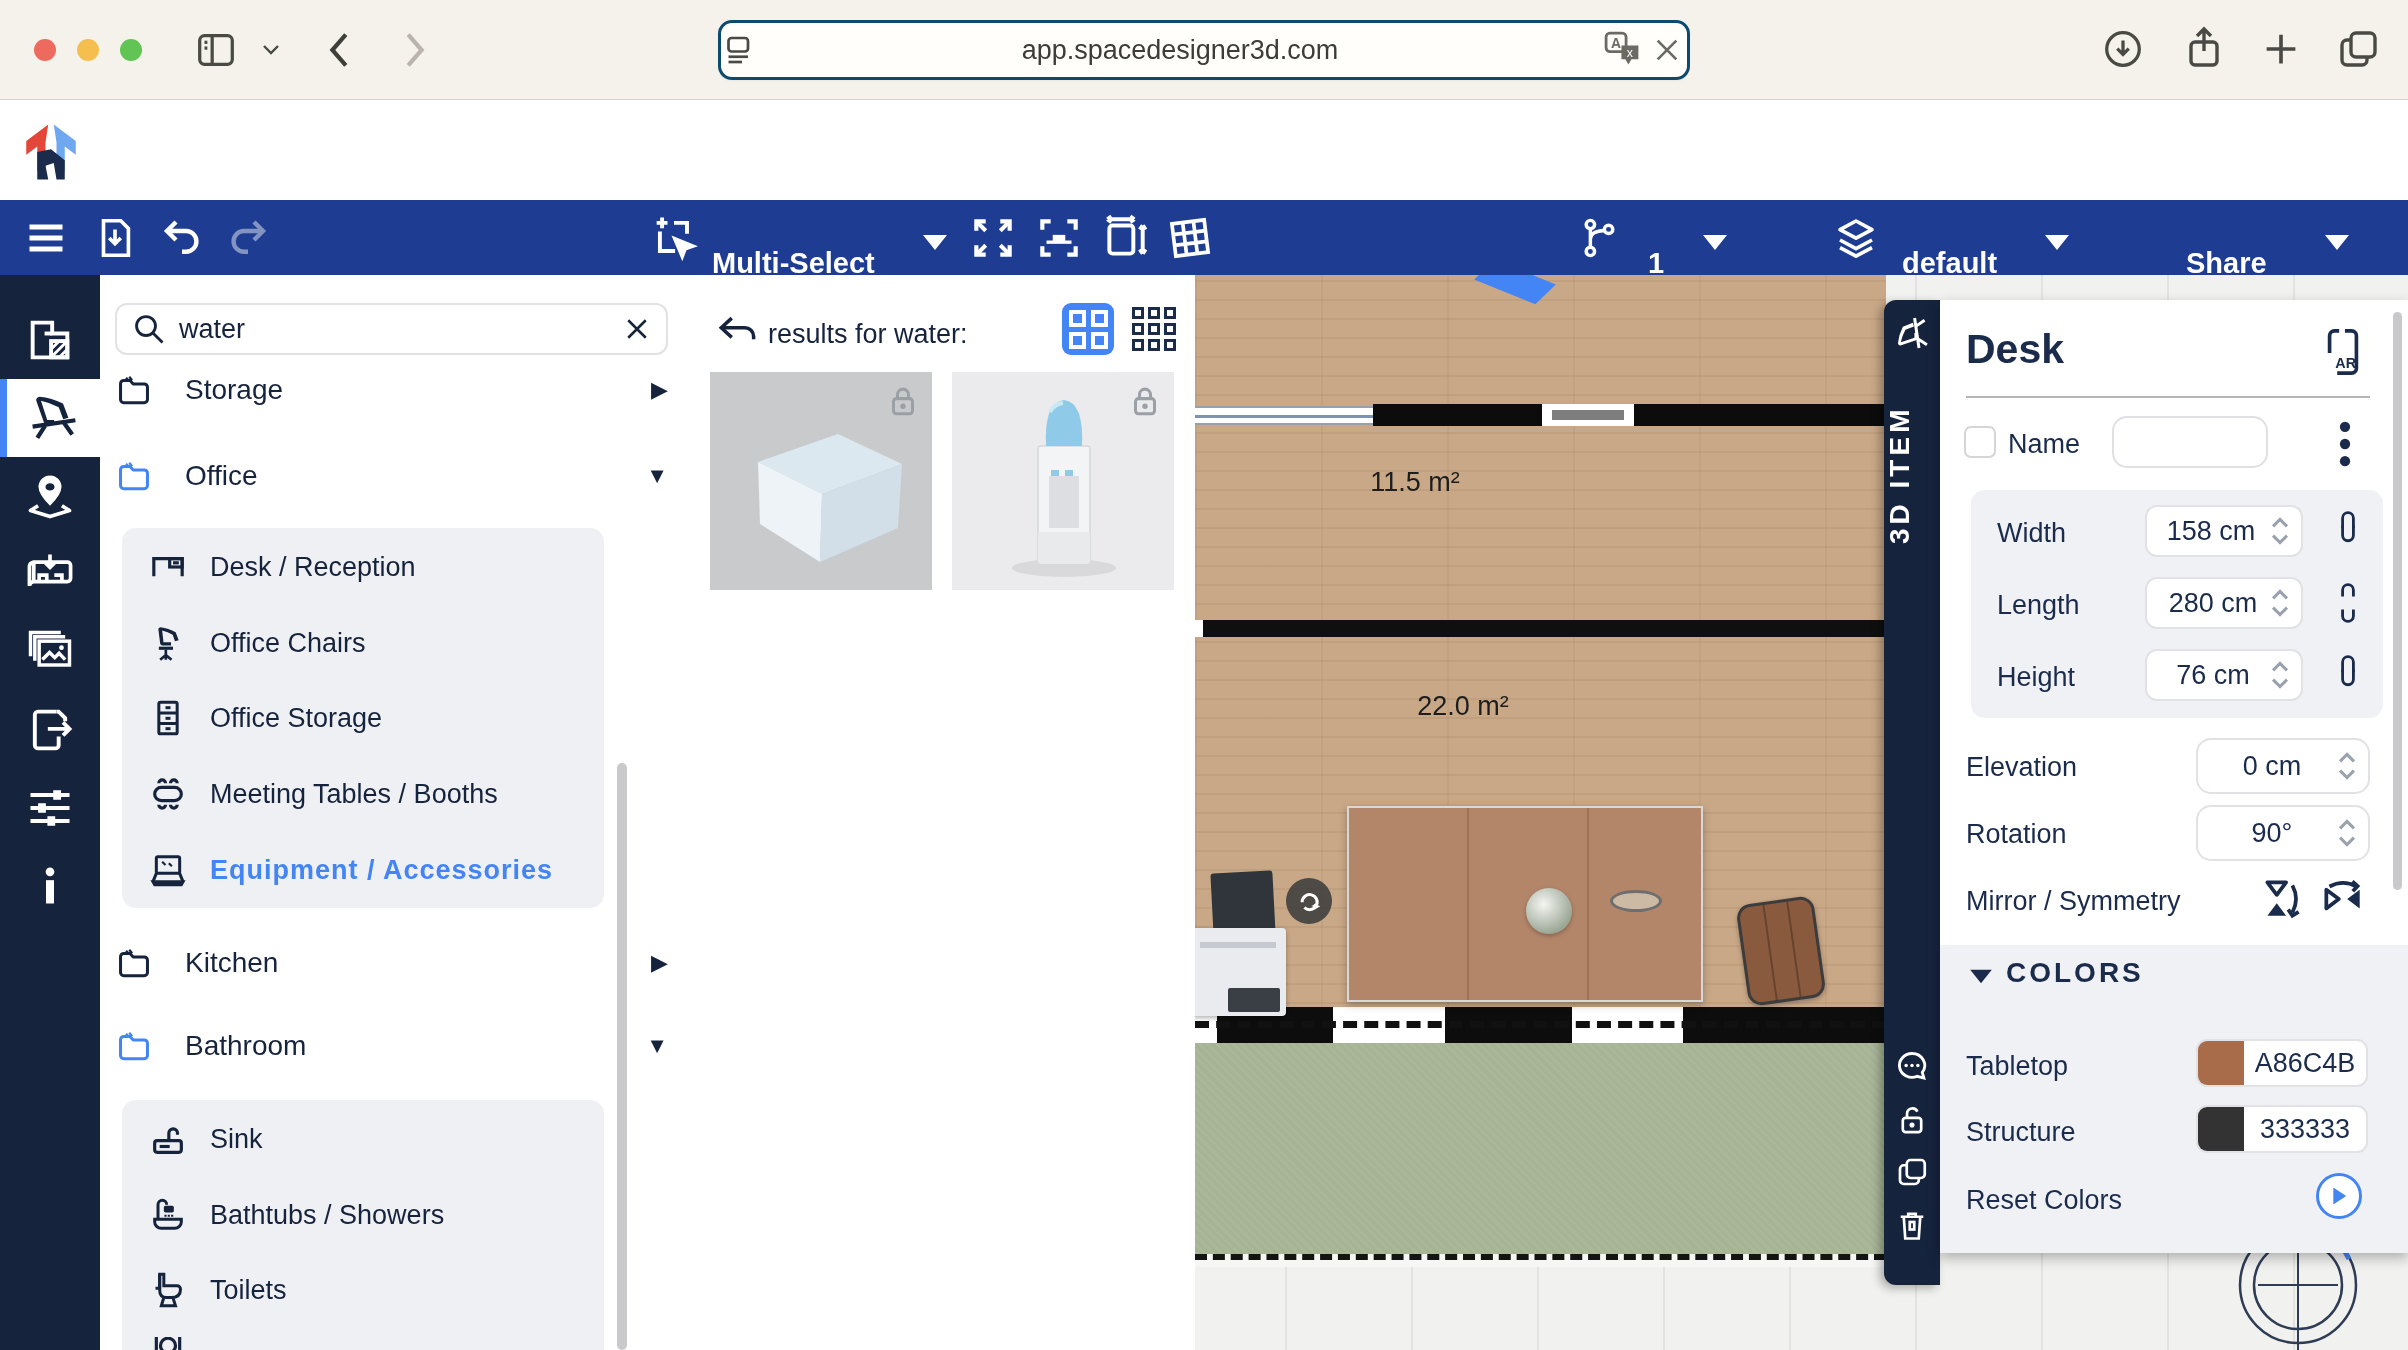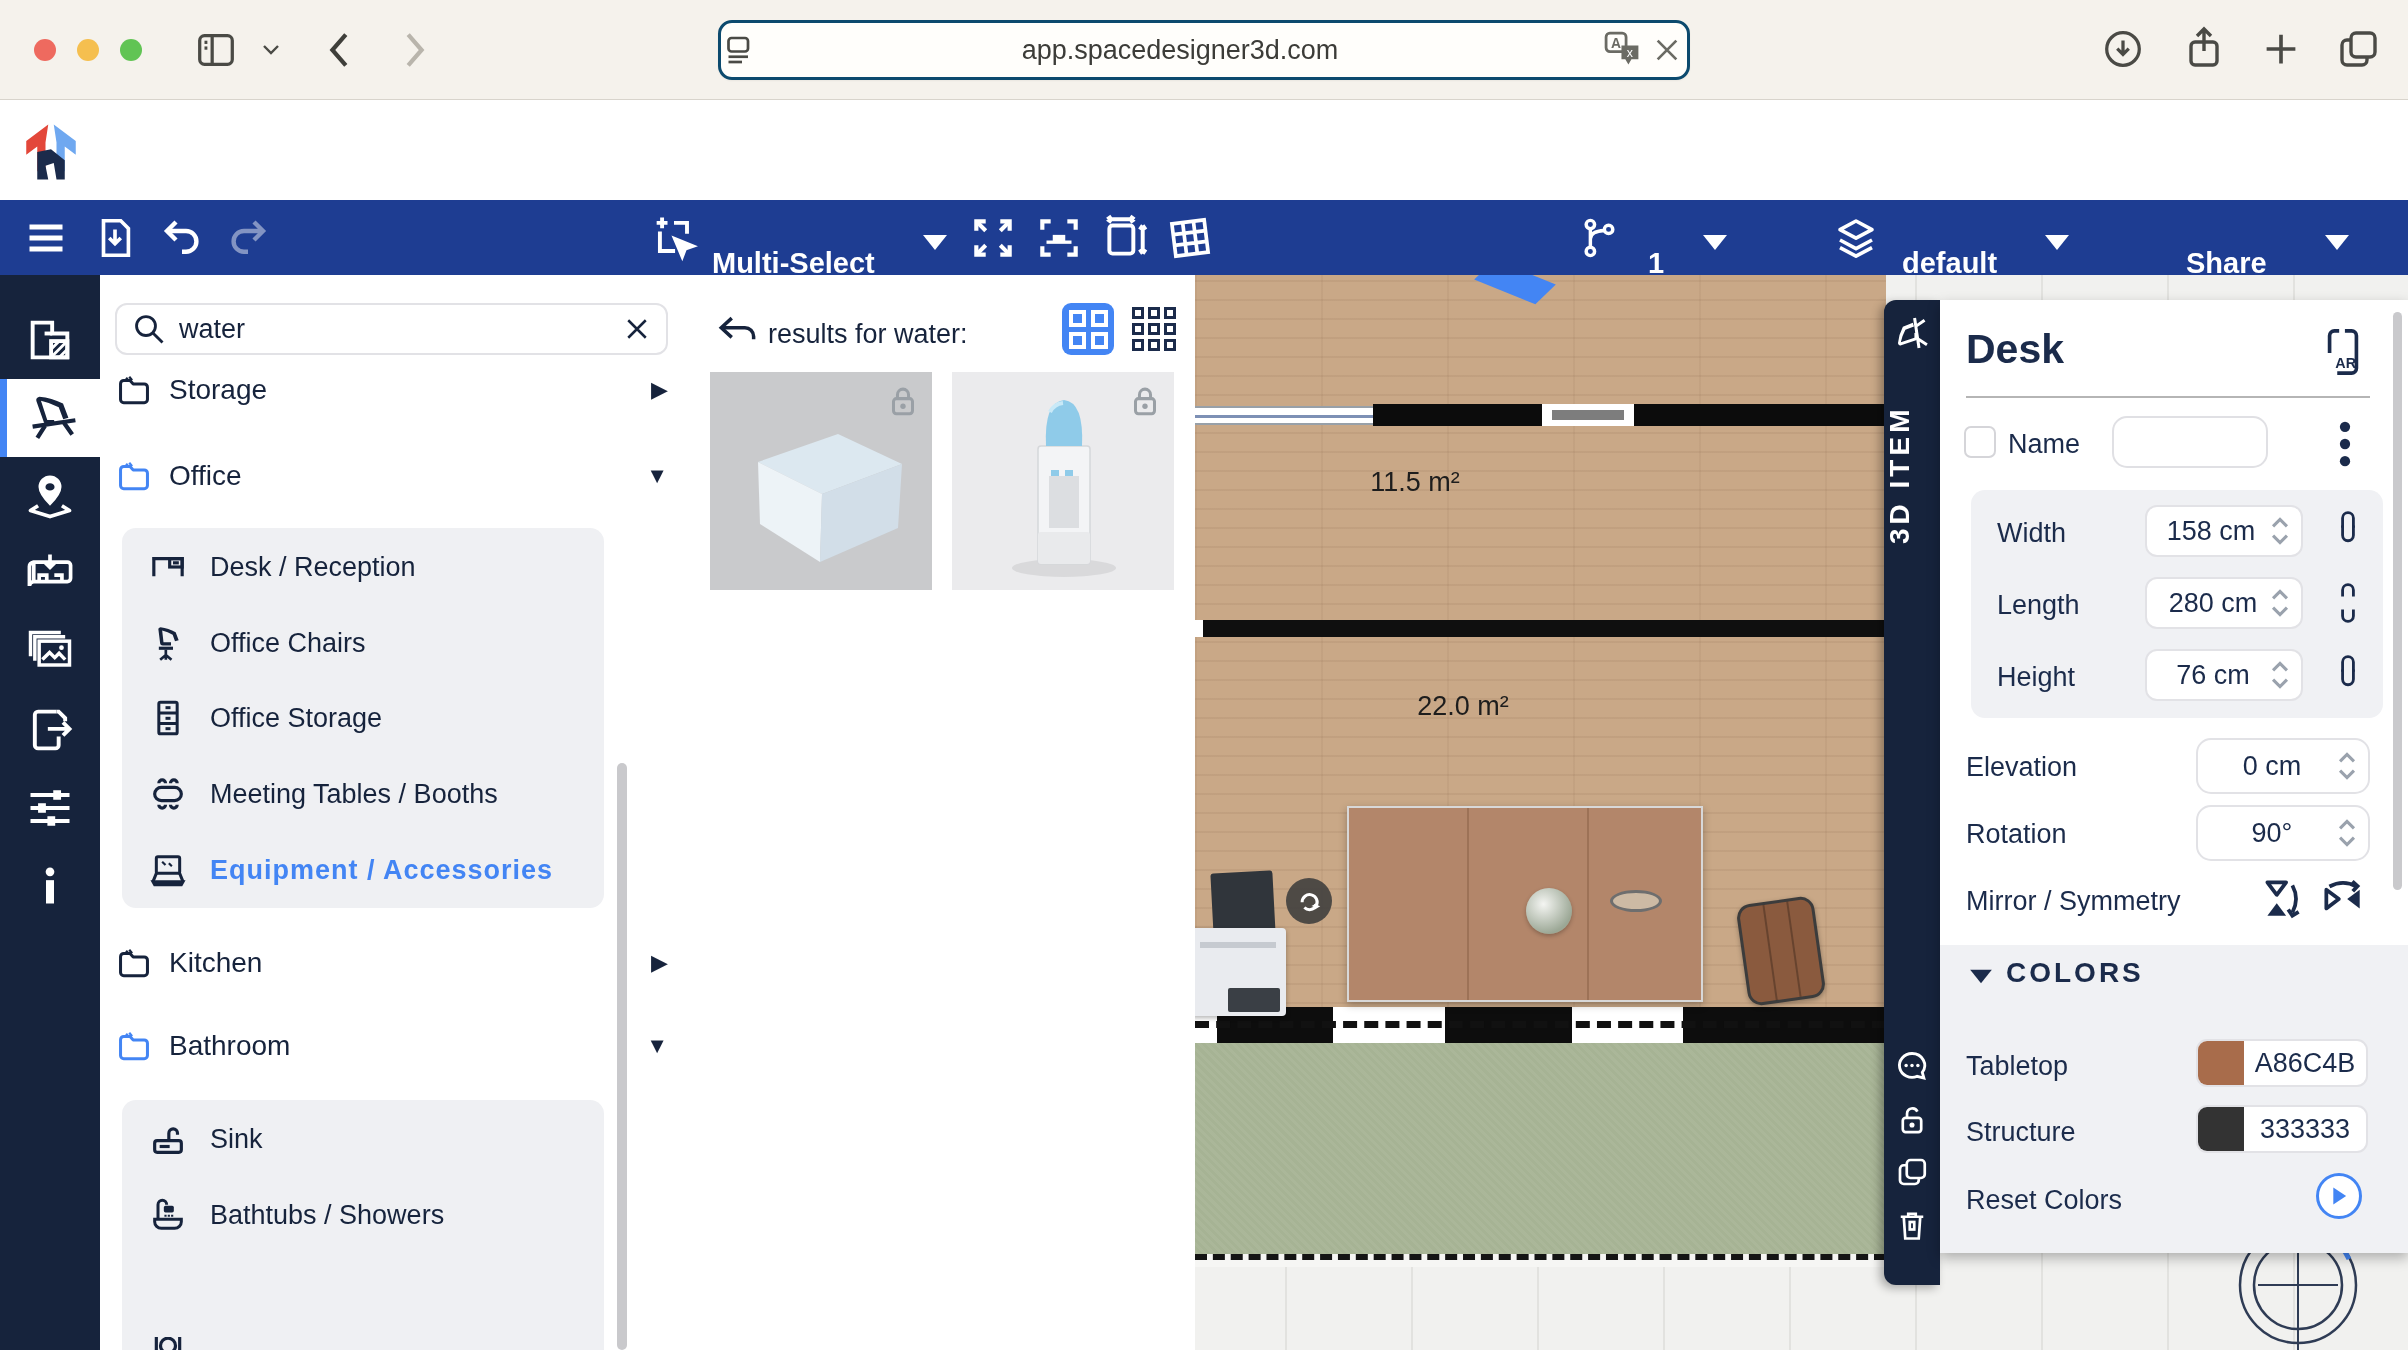--- a/index.html
+++ b/index.html
@@ -33,21 +33,21 @@
   
   .rail { left:0; top:275px; width:100px; height:1075px; background:#16233c; }
   .railitem { width:100px; height:78px; display:flex; align-items:center; justify-content:center; }
   .railitem.active { background:#fff; border-left:7px solid #4385f4; }
 
   
   .catalog { left:100px; top:275px; width:590px; height:1075px; background:#fff; }
   .search { left:15px; top:28px; width:553px; height:52px; border:2px solid #e2e2e6; border-radius:12px;
             display:flex; align-items:center; padding:0 14px; gap:12px; background:#fff; }
   .search input { border:none; outline:none; flex:1; font-size:27px; color:#16233c; font-family:inherit; background:transparent; }
-  .catrow { left:15px; width:553px; height:58px; display:flex; align-items:center; gap:16px; }
+  .catrow { left:15px; width:553px; height:58px; display:flex; align-items:center; gap:32px; }
   .catrow .lbl { font-size:28px; color:#16233c; flex:1; }
   .caret { font-size:22px; color:#16233c; }
   .subpanel { left:22px; width:482px; background:#eff0f3; border-radius:14px; }
   .subrow { position:absolute; left:26px; width:430px; height:58px; display:flex; align-items:center; gap:22px; }
   .subrow .lbl { font-size:27px; color:#16233c; }
   .subrow.sel .lbl { color:#4385f4; font-weight:bold; letter-spacing:1px; }
   .vthumb { background:#c9c9cc; border-radius:5px; }
 
   
   .results { left:690px; top:275px; width:505px; height:1075px; background:#fff; }
@@ -502,20 +502,28 @@
     </div>
     <div class="subrow" style="top:86px">
       <svg width="40" height="40" viewBox="0 0 24 24" fill="none" stroke="#16233c" stroke-width="1.8">
           <path d="M4 14.5 h16 v1.5 a4 4 0 0 1-4 4 H8 a4 4 0 0 1-4-4 Z"></path>
           <path d="M6 14.5 V5.8 a2.6 2.6 0 0 1 5.2 0"></path>
           <rect x="9.5" y="6.5" width="6" height="4" rx="1" fill="#16233c" stroke="none"></rect>
           <path d="M10.5 11.8 v1.2 M12.5 11.8 v1.2 M14.5 11.8 v1.2" stroke-width="1.3"></path>
         </svg>
       <span class="lbl">Bathtubs / Showers</span>
     </div>
+    <div class="subrow" style="top:161px">
+      <svg width="40" height="40" viewBox="0 0 24 24" fill="none" stroke="#16233c" stroke-width="1.8">
+          <path d="M7 2.5 h2.5 v7 h8 a2 2 0 0 1 2 2 q0 5-5.5 5 h-3 q-4 0-4-4.5 Z"></path>
+          <path d="M7 2.5 v8.5 h-2.5"></path>
+          <path d="M9.5 16.5 l-1.5 5 h8.5 l-1.5-4.8"></path>
+        </svg>
+      <span class="lbl">Toilets</span>
+    </div>
     <div class="subrow" style="top:237px;height:13px;overflow:hidden">
       <svg width="40" height="40" viewBox="0 0 24 24" fill="none" stroke="#16233c" stroke-width="1.9">
           <rect x="5" y="2" width="14" height="20" rx="1.5"></rect>
           <circle cx="12" cy="13" r="4.5"></circle>
         </svg>
     </div>
   </div>
 
   <div class="abs vthumb" style="left:517px;top:488px;width:10px;height:587px"></div>
 </div>

